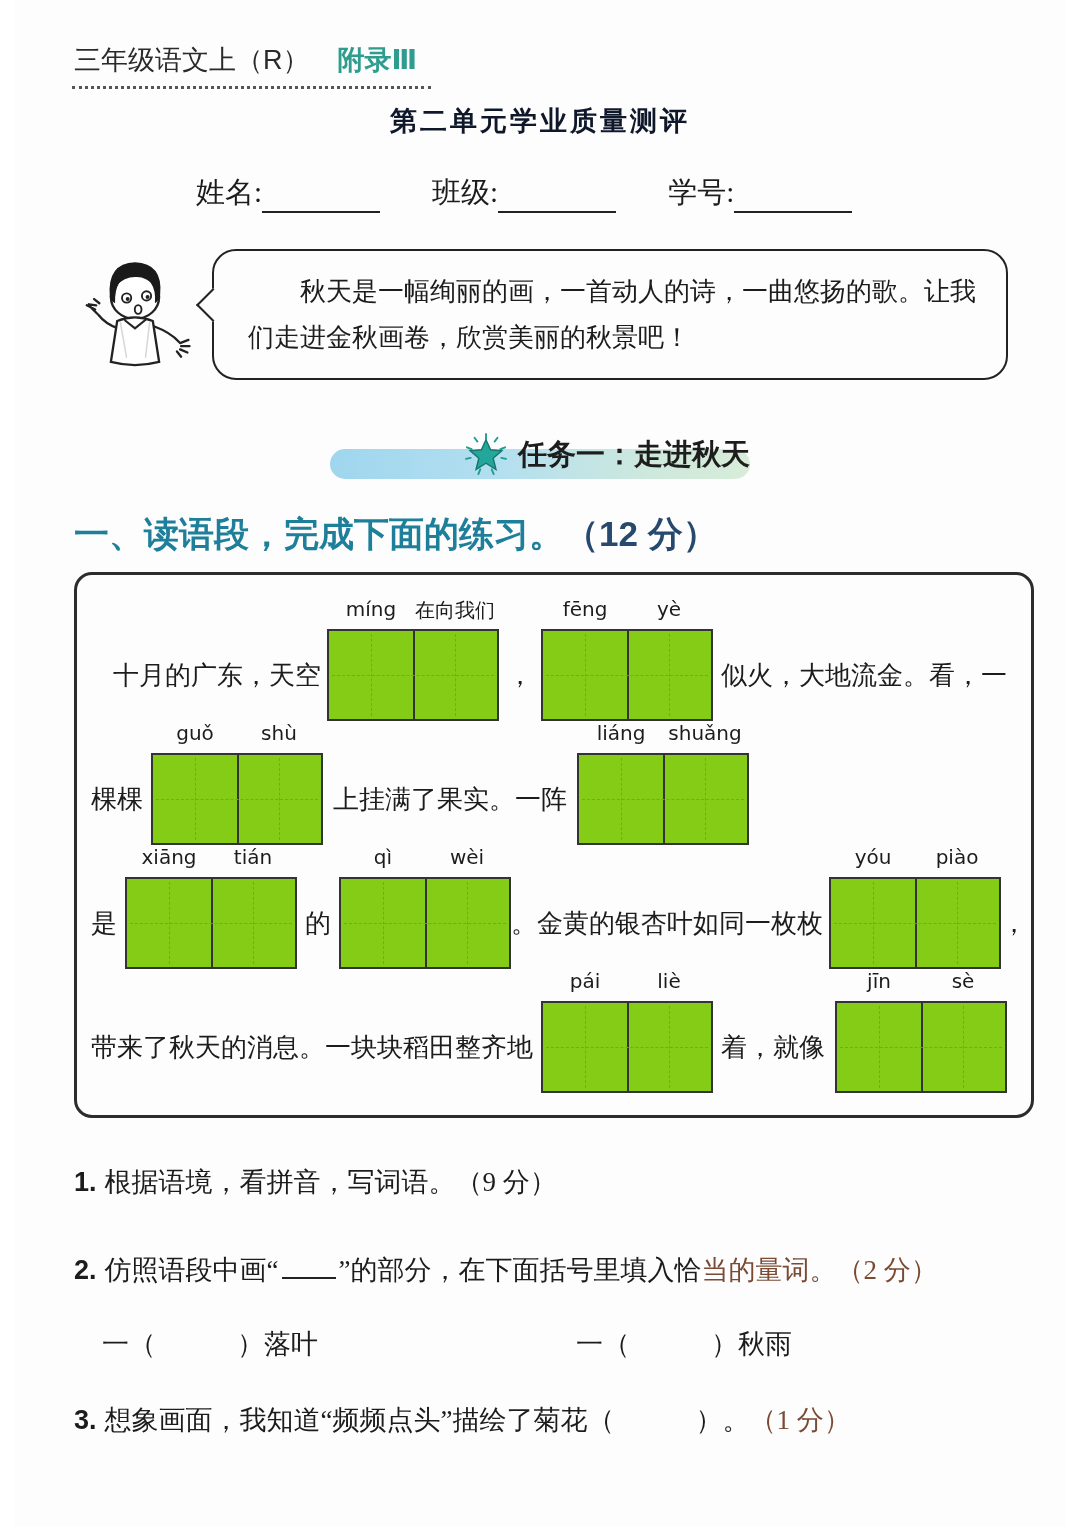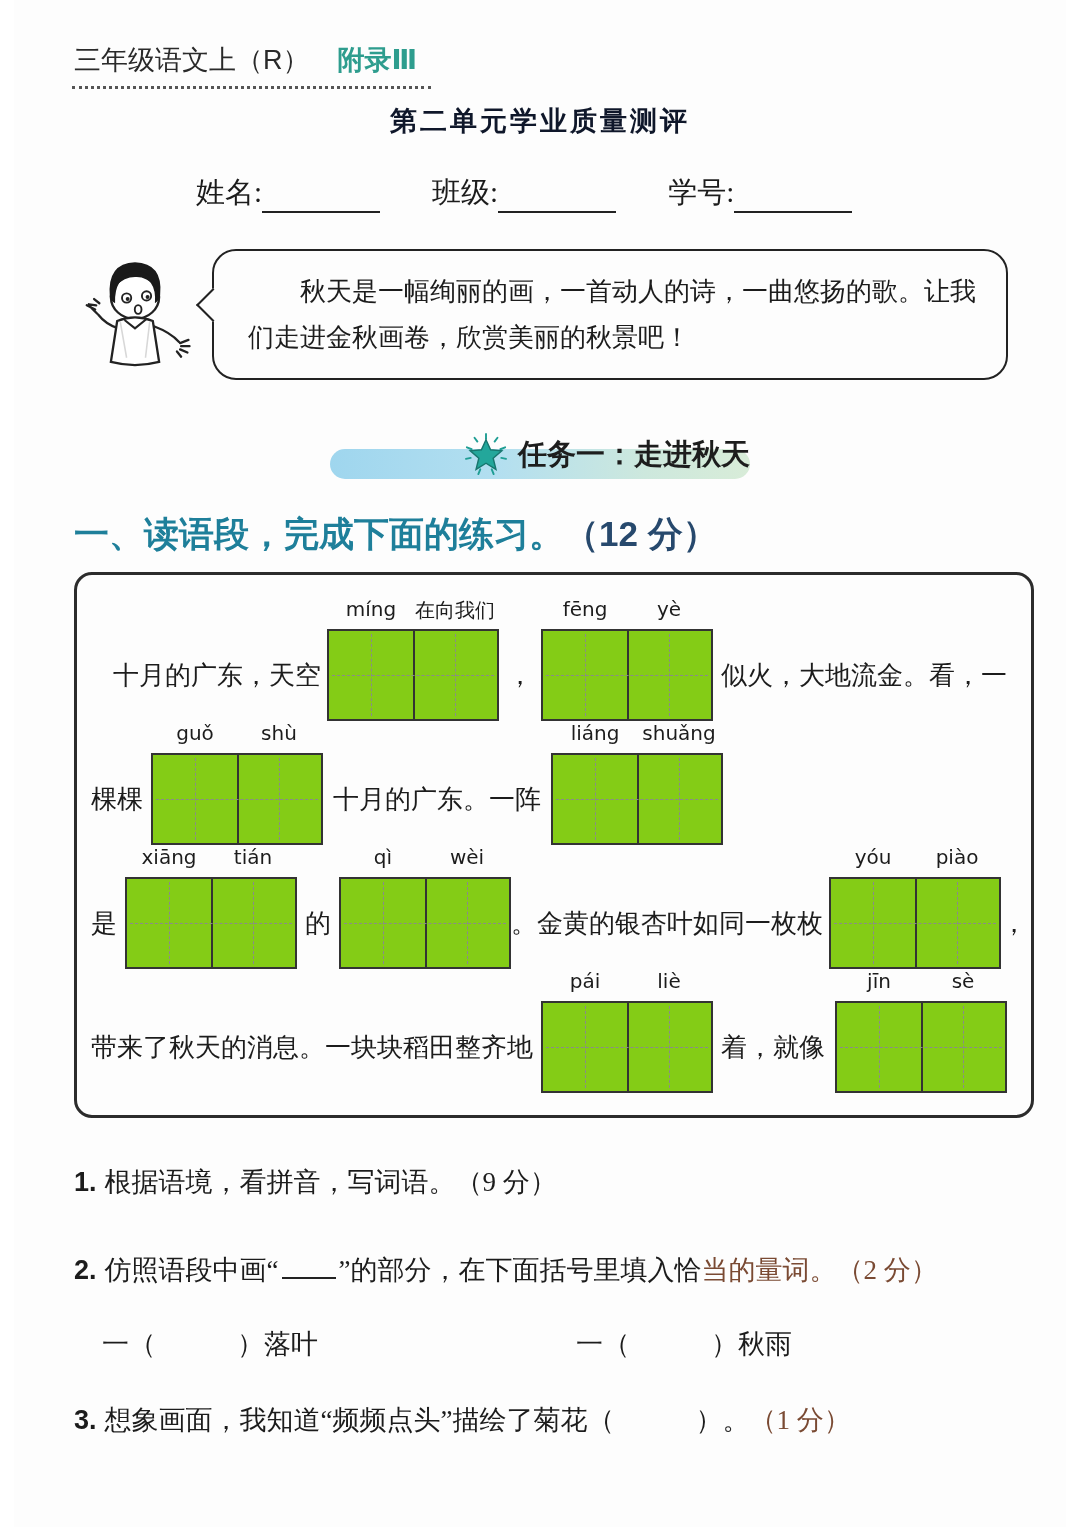--- a/index.html
+++ b/index.html
@@ -230,21 +230,21 @@
       <span class="wgrid ml8">
         <span class="py">
             <i>guǒ</i>
             <i>shù</i>
           </span>
         <span class="mid"></span>
           <span class="dv1"></span>
           <span class="dv2"></span>
           <span class="dh"></span>
       </span>
-      <span class="ml10">十月的广东。一阵</span>
+      <span class="ml10">上挂满了果实。一阵</span>
       <span class="wgrid ml10">
         <span class="py">
             <i>liáng</i>
             <i>shuǎng</i>
           </span>
         <span class="mid"></span>
           <span class="dv1"></span>
           <span class="dv2"></span>
           <span class="dh"></span>
       </span>

